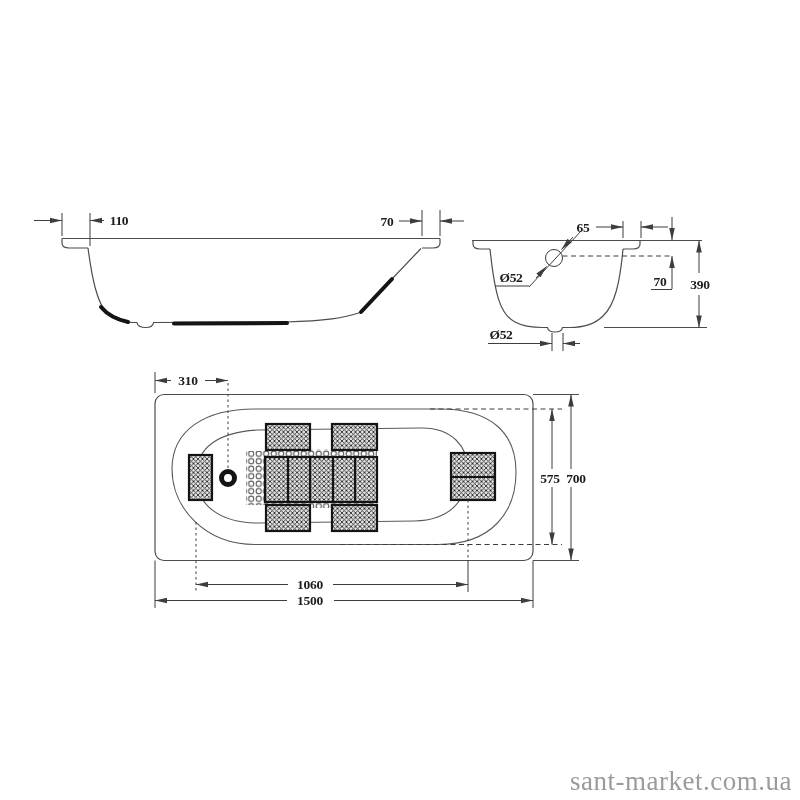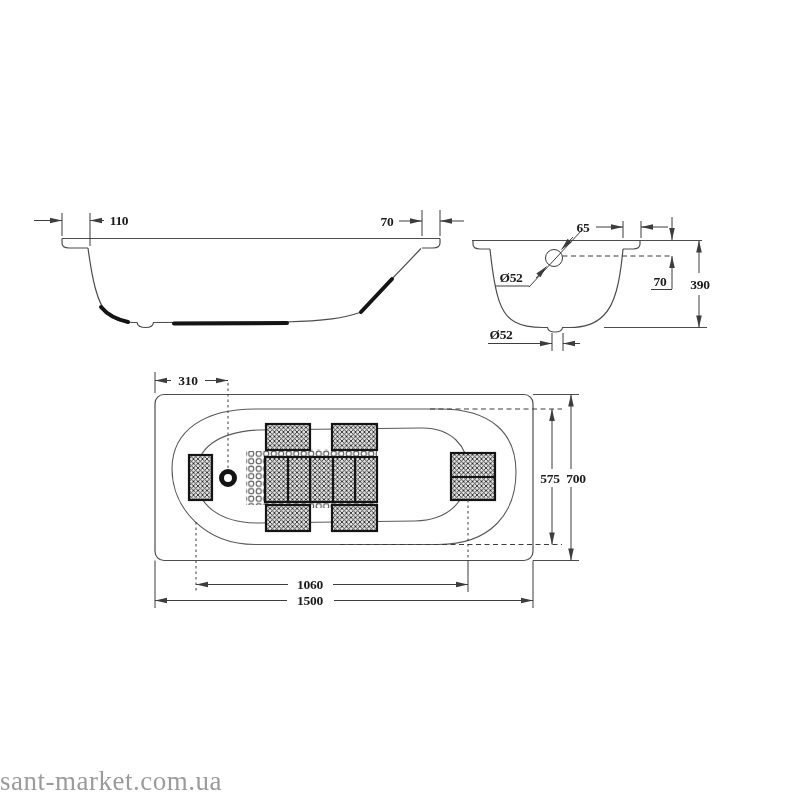--- a/index.html
+++ b/index.html
@@ -7,21 +7,21 @@
          font-family:Liberation Serif, serif;}
   svg{position:absolute;left:0;top:0;}
   .o   {stroke:#4d4d4d;stroke-width:1.2;fill:none;}             
   .o2  {stroke:#5a5a5a;stroke-width:1.1;fill:none;}             
   .d   {stroke:#3d3d3d;stroke-width:1;fill:none;}               
   .dsh {stroke:#3d3d3d;stroke-width:1;fill:none;stroke-dasharray:5 3.5;}
   .dot {stroke:#3d3d3d;stroke-width:1;fill:none;stroke-dasharray:2.5 3;}
   .thk {stroke:#141414;stroke-width:4;fill:none;stroke-linecap:round;}
   .pb  {stroke:#141414;stroke-width:2.2;}                       
   .txt {fill:#1c1c1c;font-size:13.5px;font-weight:600;letter-spacing:-0.3px;}
-  .wm  {position:absolute;left:0;top:766px;width:792px;text-align:left;
+  .wm  {position:absolute;left:0;top:766px;width:792px;text-align:right;
         color:#9b9b9b;font-size:27px;letter-spacing:0.5px;}
 </style>
 </head>
 <body>
 
 <div class="stage">
 <svg width="800" height="800" viewBox="0 0 800 800">
   <defs>
     <pattern id="xh" width="4.5" height="4.5" patternUnits="userSpaceOnUse">
       <rect width="4.5" height="4.5" fill="#e3e3e3"></rect>

